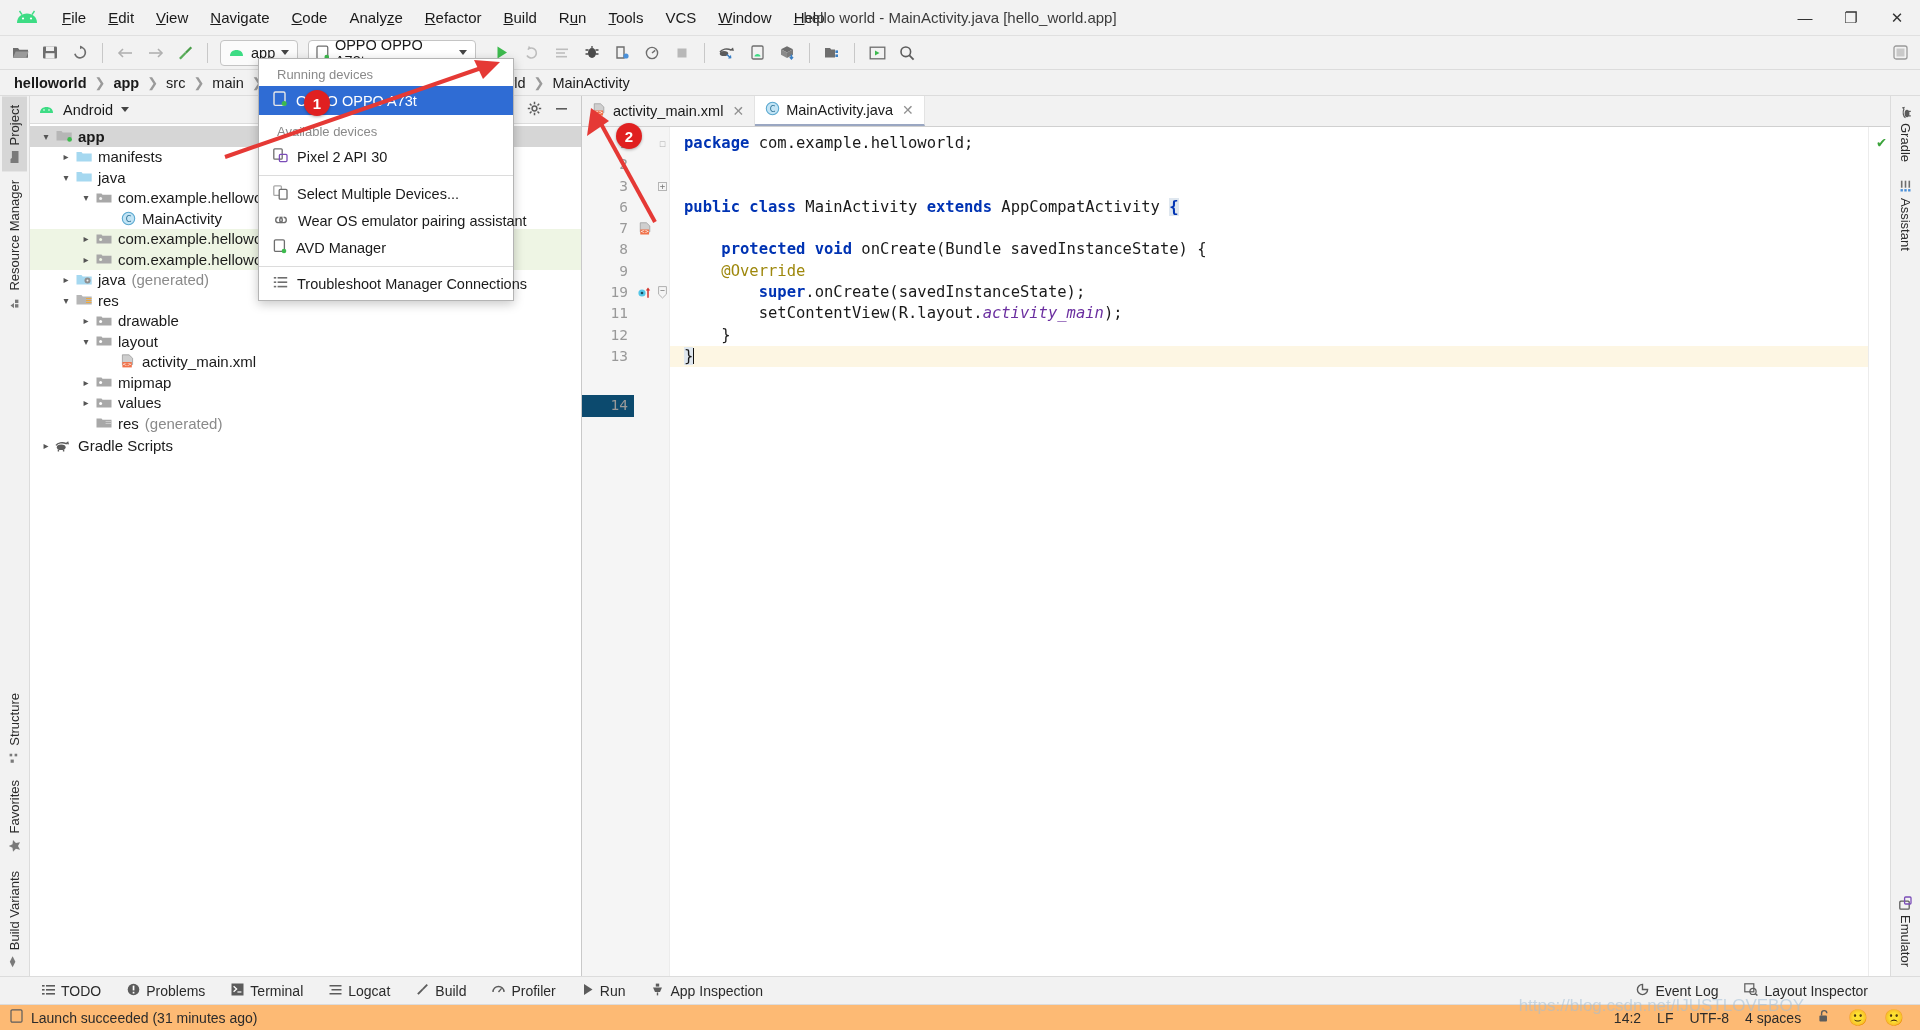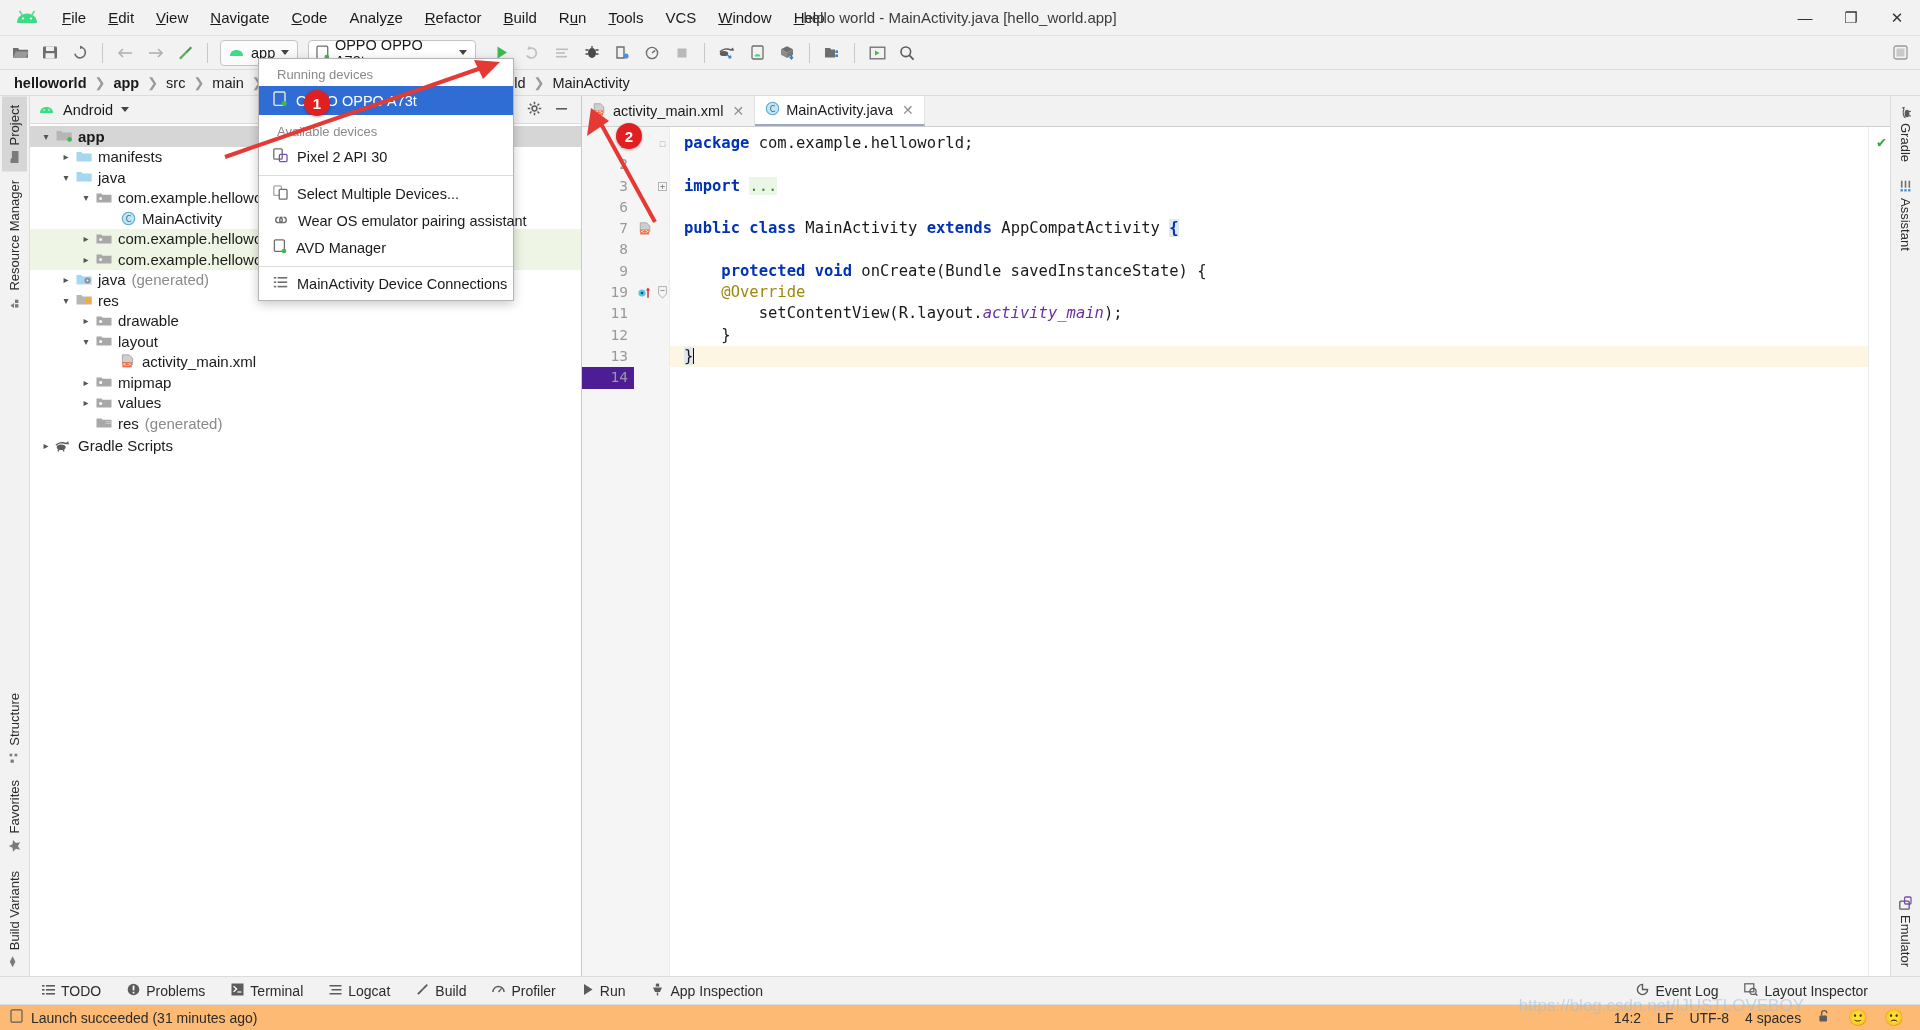--- a/index.html
+++ b/index.html
@@ -112,21 +112,21 @@
   }
   .etab.active { background:#fff; border-bottom:2px solid #9aa7c2; }
   .etab .x { color:#909090; font-size:14px; margin-left:3px; }
 
   .code-area { flex:1; display:flex; position:relative; background:#fff; min-height:0; font-family:"DejaVu Sans Mono", monospace; }
   .gutter {
     width:52px; background:#f5f5f5; text-align:right; padding-top:6px;
     font-size:14.5px; color:#999; user-select:none; border-right:0;
   }
   .gutter .gl { height:21.3px; line-height:21.3px; padding-right:6px; position:relative; }
-  .gutter .gl.hl { background:#4c1d95; }
+  .gutter .gl.hl { background:#0c4a6e;margin-top:28px; }
   .marks { width:22px; background:#f5f5f5; padding-top:6px; position:relative; }
   .marks .ml { height:21.3px; line-height:21.3px; display:flex; align-items:center; justify-content:center;}
   .folds { width:14px; background:#f5f5f5; padding-top:6px; border-right:1px solid #ececec;}
   .folds .fl { height:21.3px; line-height:21.3px; display:flex; align-items:center; justify-content:center; color:#9a9a9a; font-size:11px;}
   .code-lines { flex:1; padding-top:6px; font-size:15.5px; position:relative; overflow:hidden; }
   .cl { height:21.3px; line-height:21.3px; padding-left:14px; white-space:pre; }
   .cl.hl { background:#fdf6e3; }
   .kw { color:#0033b3; font-weight:bold; }
   .anno { color:#9e880d; }
   .plain { color:#1a1a1a; }
@@ -742,26 +742,26 @@
           </div>
           <div class="fl"></div>
           <div class="fl"></div>
           <div class="fl"></div>
           <div class="fl"></div>
         </div>
 
         <div class="code-lines">
           <div class="cl"><span class="kw">package</span><span class="plain"> com.example.helloworld;</span></div>
           <div class="cl"> </div>
-          <div class="cl"><span class="kw">import</span> <span class="fadebg">...</span></div>
           <div class="cl"> </div>
           <div class="cl"><span class="kw">public class</span><span class="plain"> MainActivity </span><span class="kw">extends</span><span class="plain"> AppCompatActivity </span><span class="brace-hl kw">{</span></div>
           <div class="cl"> </div>
           <div class="cl">    <span class="kw">protected void</span><span class="plain"> onCreate(Bundle savedInstanceState) {</span></div>
           <div class="cl">    <span class="anno">@Override</span></div>
+          <div class="cl">        <span class="kw">super</span><span class="plain">.onCreate(savedInstanceState);</span></div>
           <div class="cl">        <span class="plain">setContentView(R.layout.</span><span class="ital">activity_main</span><span class="plain">);</span></div>
           <div class="cl">    <span class="plain">}</span></div>
           <div class="cl hl"><span class="brace-hl plain">}</span><span class="caret-bar"></span></div>
         </div>
 
         <div class="codemap">
           <div class="check-ok">✔</div>
         </div>
       </div>
     </div>
@@ -962,21 +962,21 @@
       <span>
         <svg width="15" height="13" viewBox="0 0 15 13">
             <rect x="0.8" y="1" width="2.4" height="1.6" fill="#6e6e6e"></rect>
             <rect x="0.8" y="5.4" width="2.4" height="1.6" fill="#6e6e6e"></rect>
             <rect x="0.8" y="9.8" width="2.4" height="1.6" fill="#6e6e6e"></rect>
             <rect x="4.6" y="1" width="9.6" height="1.6" fill="#6e6e6e"></rect>
             <rect x="4.6" y="5.4" width="9.6" height="1.6" fill="#6e6e6e"></rect>
             <rect x="4.6" y="9.8" width="9.6" height="1.6" fill="#6e6e6e"></rect>
           </svg>
       </span>
-      <span>MainActivity Device Connections</span>
+      <span>Troubleshoot Manager Connections</span>
     </div>
   </div>
 
   <div class="overlay">
     <svg width="1920" height="1030" style="position:absolute;inset:0;">
 
       <line x1="225" y1="157" x2="487" y2="66" stroke="#e53935" stroke-width="4"></line>
       <polygon points="500,62 474,60 483,79" fill="#e53935"></polygon>
 
       <line x1="655" y1="222" x2="600" y2="122" stroke="#e53935" stroke-width="4"></line>

